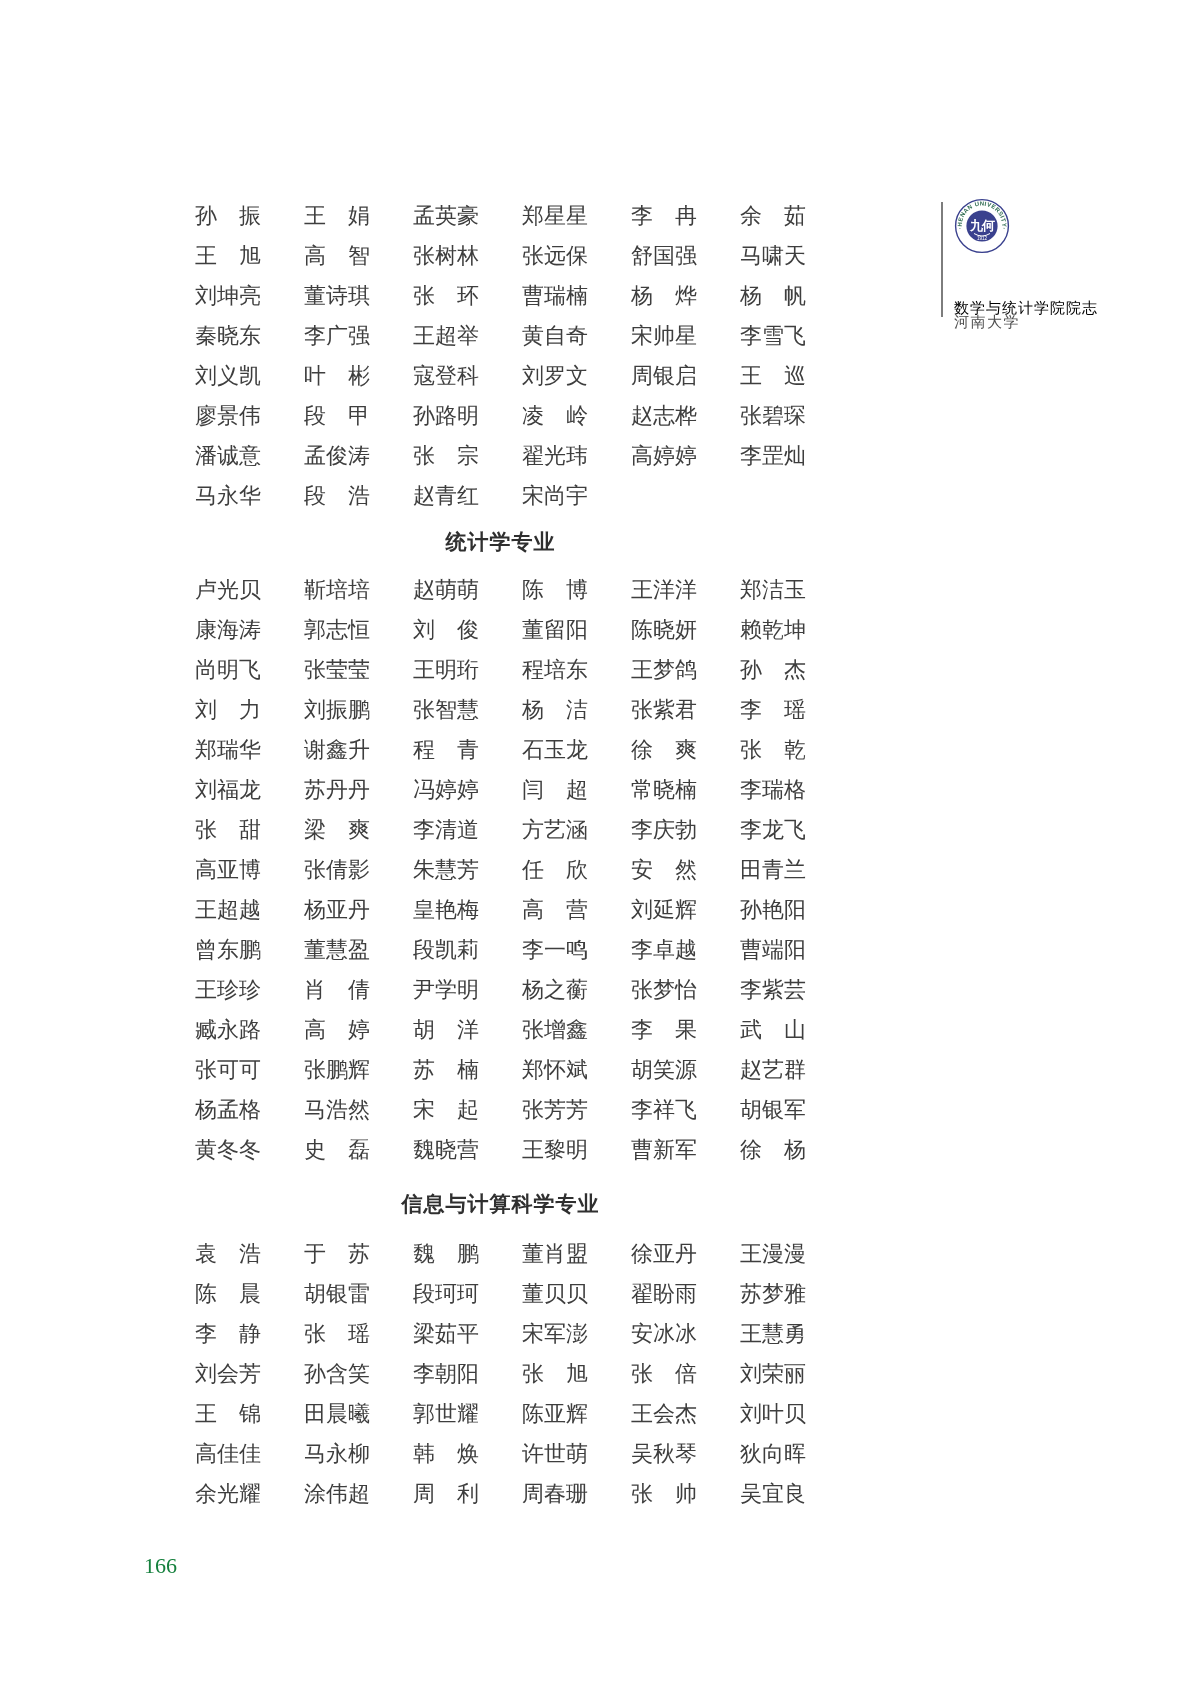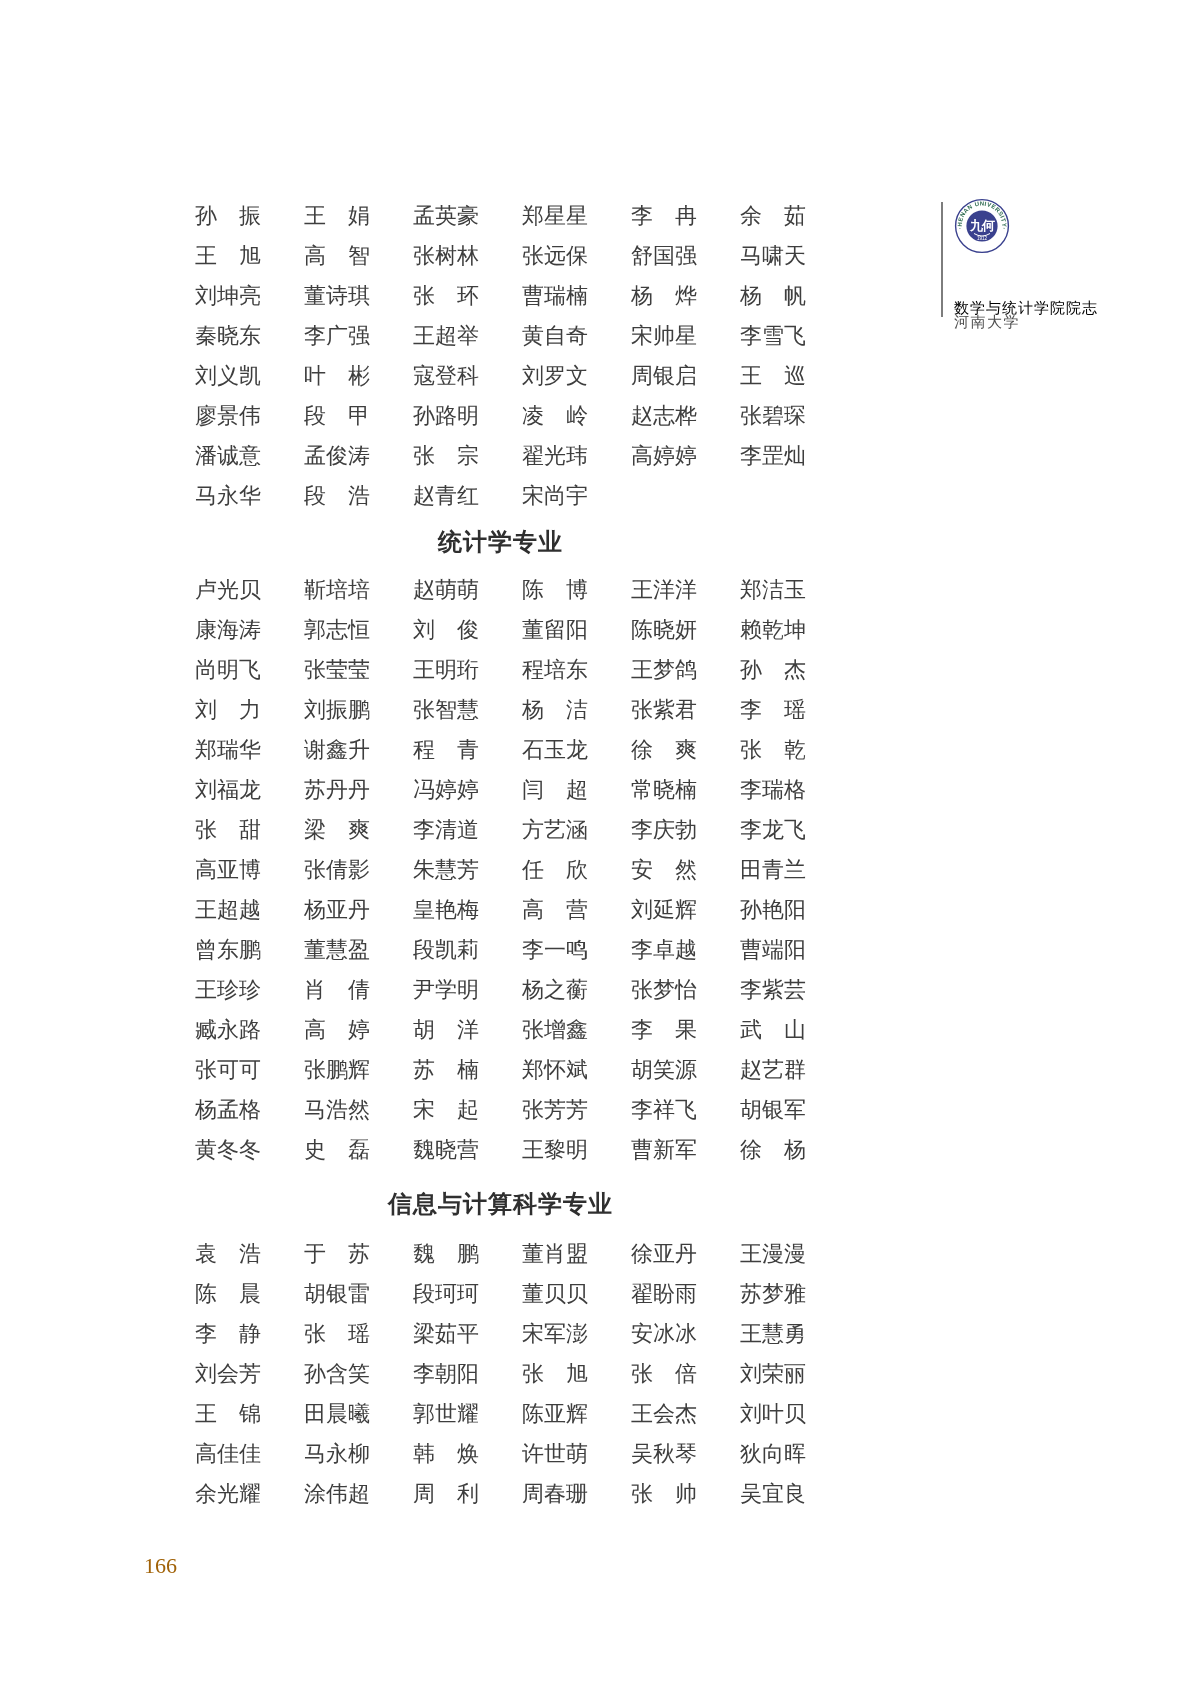--- a/index.html
+++ b/index.html
@@ -15,21 +15,21 @@
   .roster{
     position:absolute;
     left:195px;top:196px;width:611px;
   }
   .section-title{
     height:40px;line-height:40px;
     margin:0;
     text-align:center;
     font-family:"Liberation Sans","DejaVu Sans",sans-serif;
     font-weight:bold;
-    font-size:24px;
+    font-size:21px;
     color:#2f2f2f;
     letter-spacing:1px;
   }
   .sec-1 .section-title{margin:6px 0 8px 0;}
   .sec-2 .section-title{margin:14px 0 10px 0;}
   .name-grid{
     display:grid;
     grid-template-columns:repeat(6,66px);
     column-gap:43px;
     grid-auto-rows:40px;
@@ -65,21 +65,21 @@
   .brand .book{
     position:absolute;left:13px;top:99px;
     font-size:15px;color:#000000;letter-spacing:1px;
     font-family:"Liberation Serif","DejaVu Serif",serif;
     white-space:nowrap;
   }
   
   .pageno{
     position:absolute;
     left:144px;top:1553px;
-    font-size:22px;color:#a16207;
+    font-size:22px;color:#15803d;
     font-family:"Liberation Serif","DejaVu Serif",serif;
   }
 </style>
 </head>
 <body>
 
 <div class="page">
 
   <aside class="brand">
     <div class="rule"></div>

